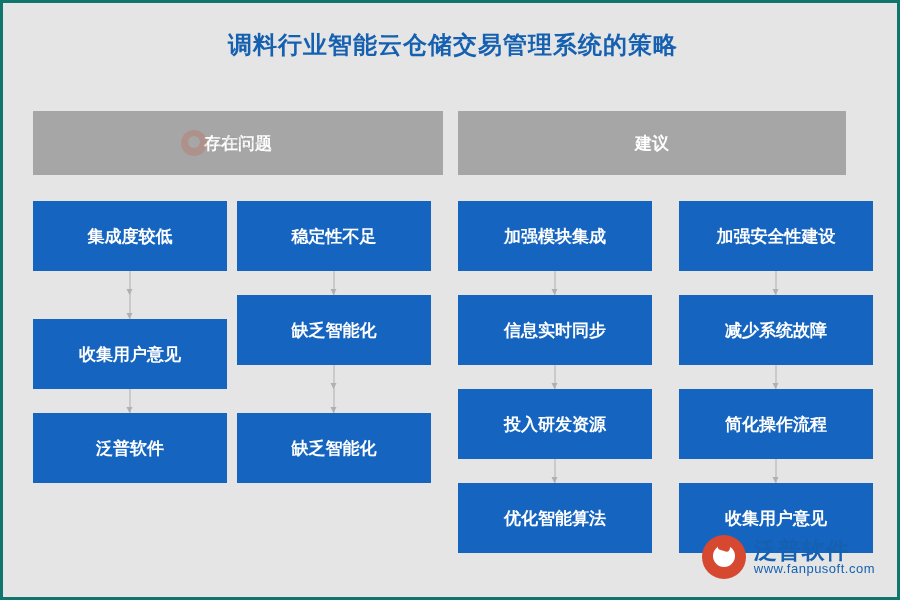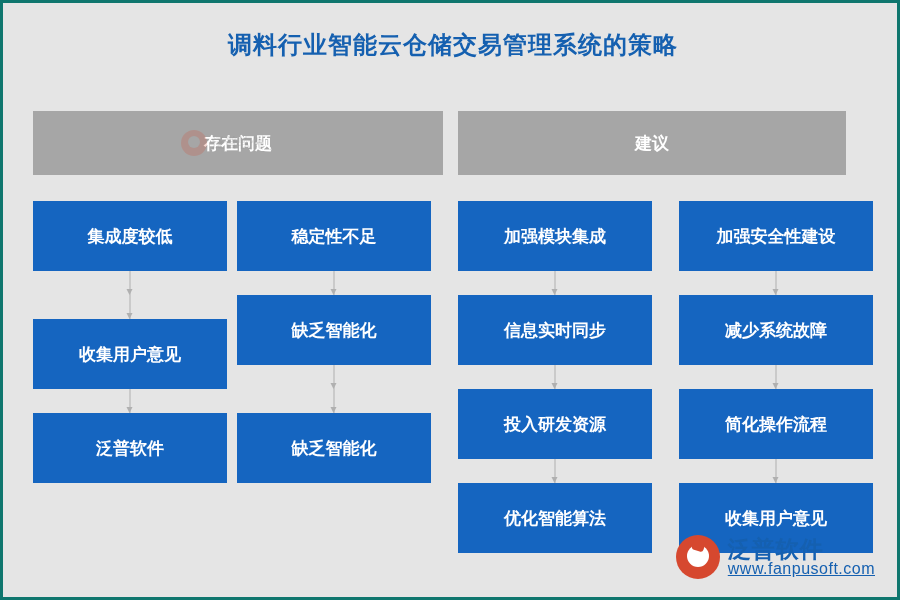--- a/index.html
+++ b/index.html
@@ -186,24 +186,23 @@
     margin-left: 8px;
     line-height: 1.05;
   }
   .logo-name {
     font-size: 23px;
     font-weight: bold;
     color: #1560b0;
     letter-spacing: 1px;
   }
   .logo-url {
-    font-size: 16px;
+    font-size: 13px;
     color: #1560b0;
     letter-spacing: 0.5px;
-    text-decoration: underline;
   }
 </style>
 </head>
 <body>
 
 <div class="page">
 
   <div class="title">调料行业智能云仓储交易管理系统的策略</div>
 
   <div class="headers">

